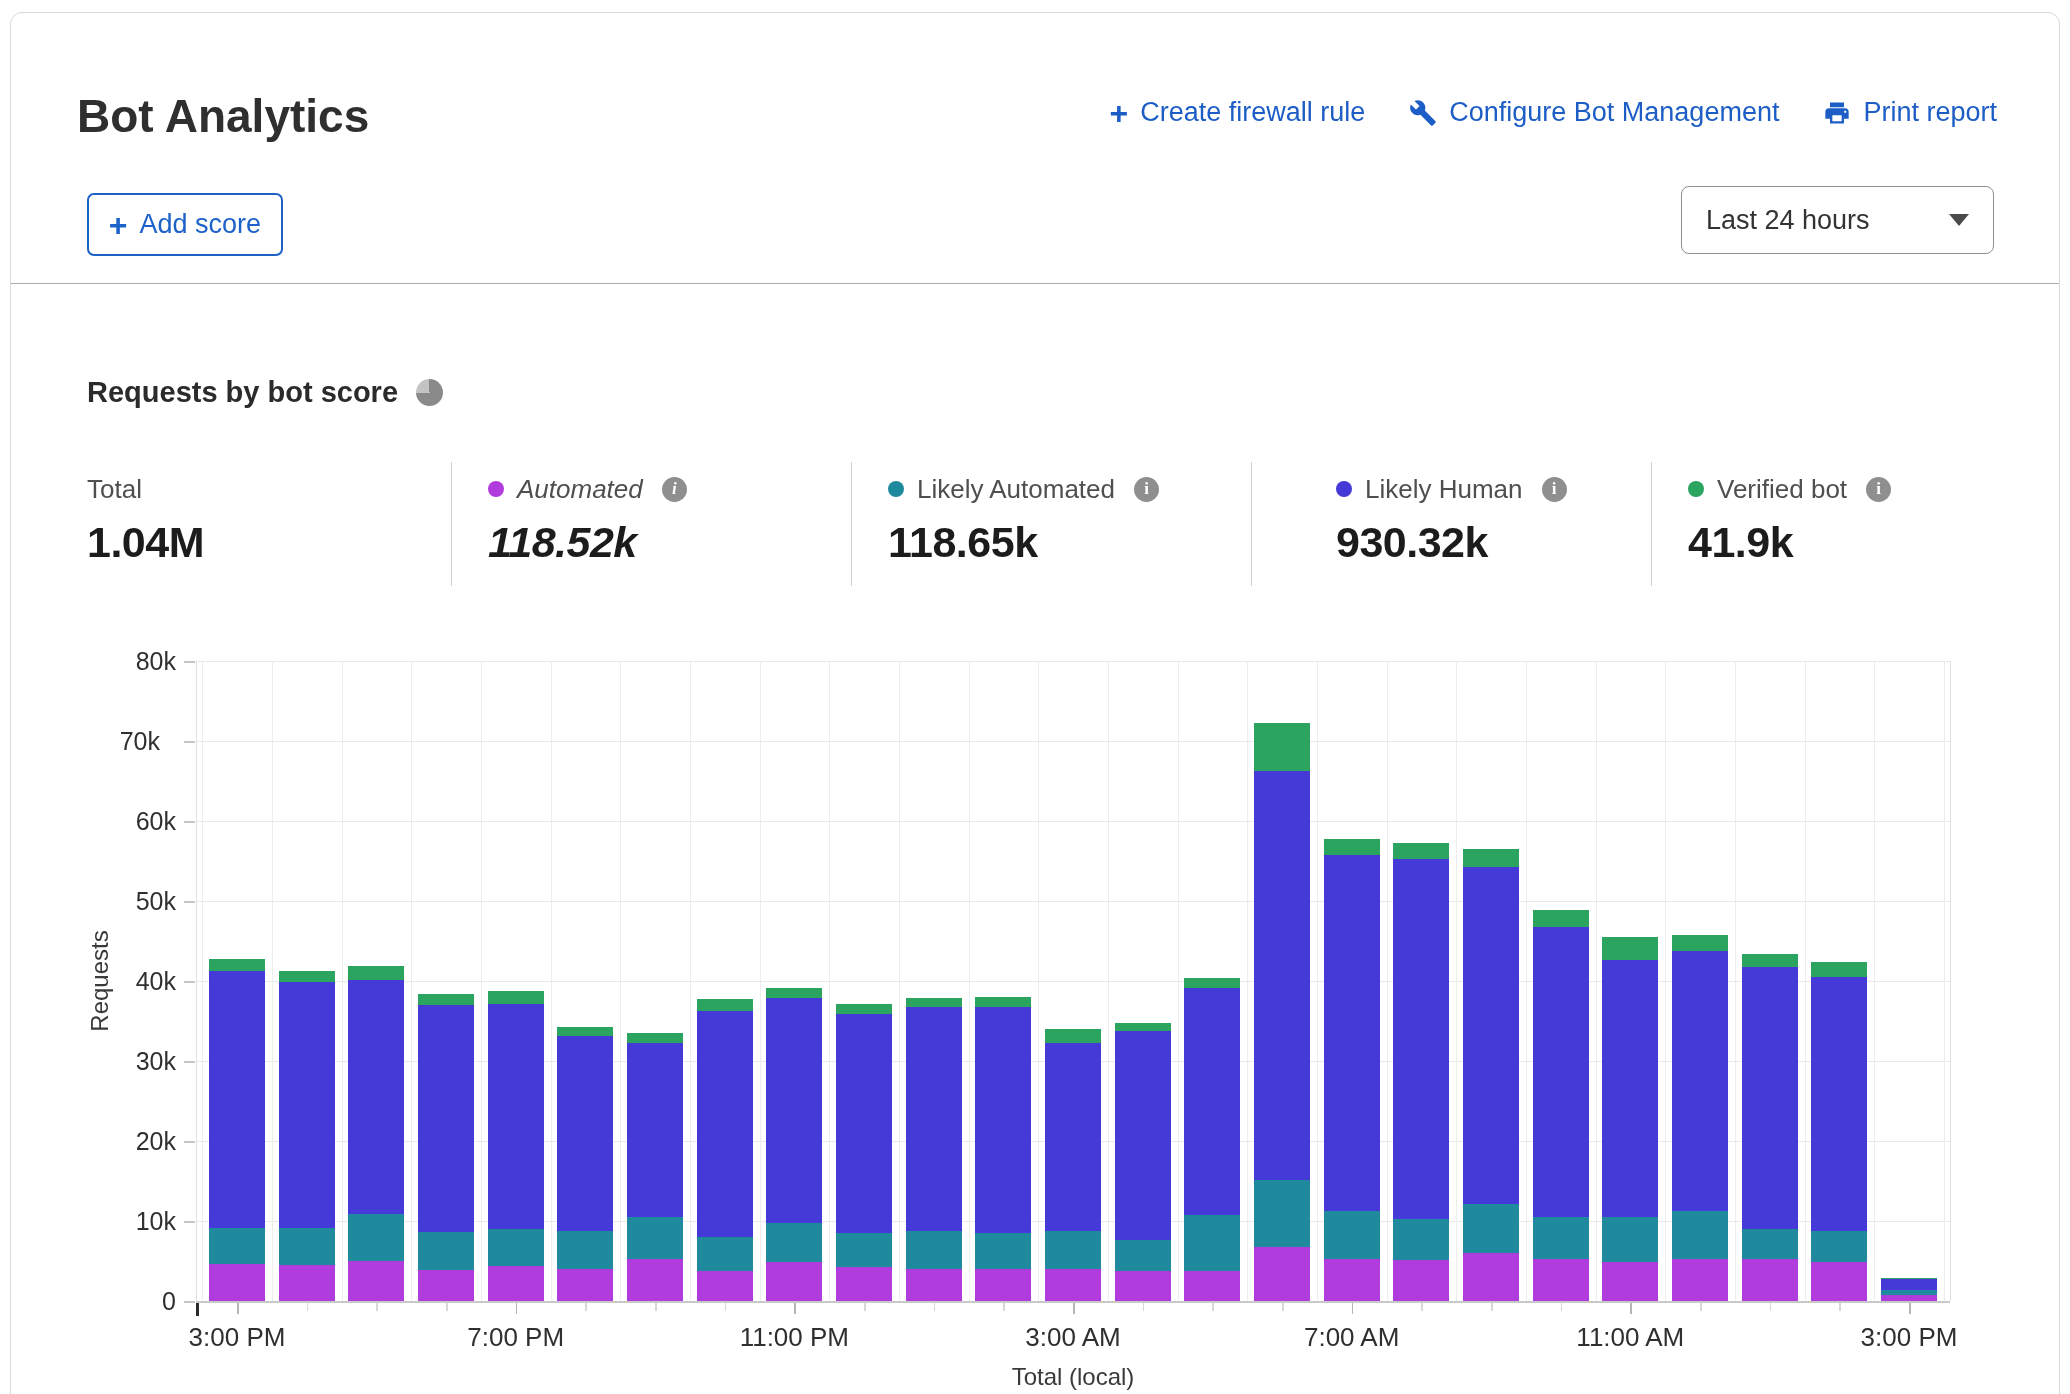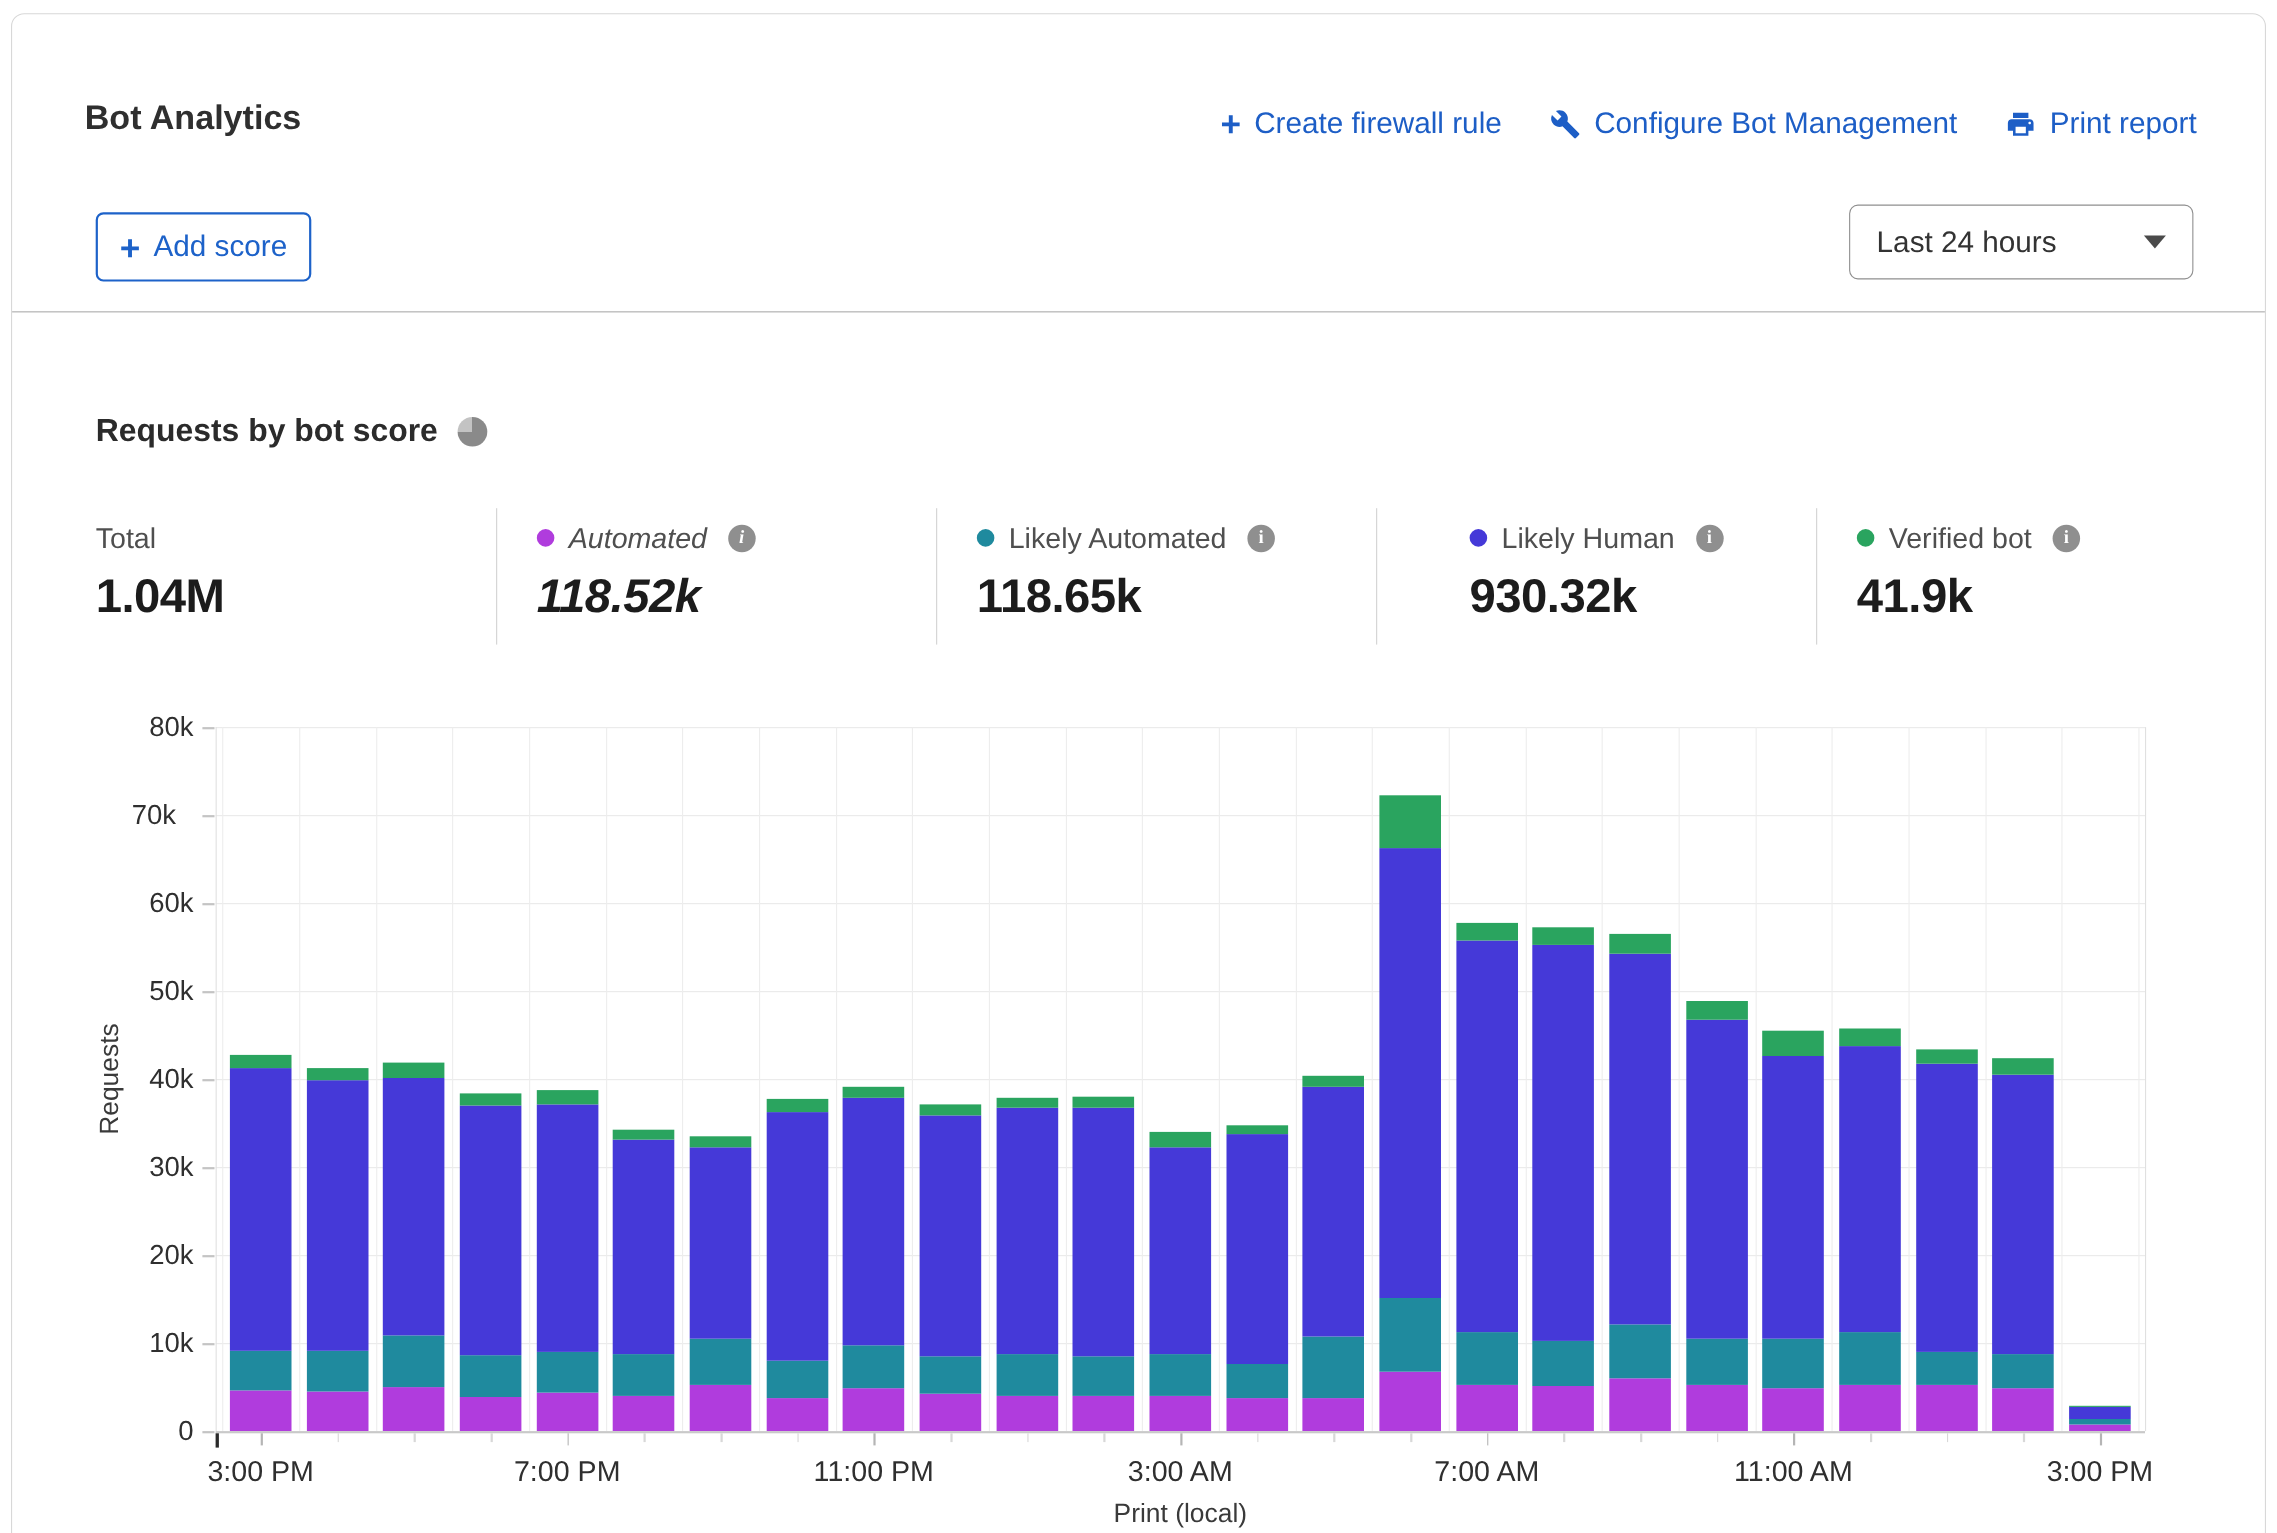--- a/index.html
+++ b/index.html
@@ -2,21 +2,21 @@
 <html><head>
 <meta charset="utf-8">
 <style>
   * { margin:0; padding:0; box-sizing:border-box; }
   html,body { width:2070px; height:1394px; background:#ffffff; overflow:hidden;
               font-family:"Liberation Sans", sans-serif; }
   .card { position:absolute; left:10px; top:12px; width:2050px; height:1420px;
           border:1px solid #d8d8d8; border-radius:12px 12px 0 0; background:#fff; }
   .card-header { position:absolute; left:0; top:0; width:100%; height:271px;
                  border-bottom:1.5px solid #ababab; }
-  .page-title { position:absolute; left:66px; top:76px; font-size:31px; font-weight:700; color:#2f2f2f; }
+  .page-title { position:absolute; left:66px; top:76px; font-size:46px; font-weight:700; color:#2f2f2f; }
   .actions { position:absolute; right:62px; top:84px; display:flex; gap:44px; align-items:center; }
   .action-link { display:flex; align-items:center; gap:12px; color:#1d5ec6; font-size:27px;
                  font-weight:500; cursor:pointer; white-space:nowrap; }
   .plus-glyph { font-size:32px; font-weight:600; line-height:28px; }
   .add-filter-btn { position:absolute; left:76px; top:180px; width:196px; height:63px;
                     border:2px solid #1d62c9; border-radius:7px; color:#1d62c9;
                     background:#fff; font-size:27px; font-weight:500; display:flex;
                     align-items:center; justify-content:center; gap:12px; cursor:pointer; }
   .dropdown { position:absolute; right:65px; top:173px; width:313px; height:68px;
               border:1.5px solid #8f8f8f; border-radius:8px; background:#fff;
@@ -379,14 +379,14 @@
     <div class="x-tick" style="left: 1491px; top: 1303px; height: 8px; background: rgb(216, 216, 216);"></div>
     <div class="x-tick" style="left: 1560.67px; top: 1303px; height: 8px; background: rgb(216, 216, 216);"></div>
     <div class="x-tick" style="left: 1630.33px; top: 1303px; height: 11px; background: rgb(181, 181, 181);"></div>
     <div class="x-tick-label" style="left: 1550.33px; top: 1322px;">11:00 AM</div>
     <div class="x-tick" style="left: 1700px; top: 1303px; height: 8px; background: rgb(216, 216, 216);"></div>
     <div class="x-tick" style="left: 1769.67px; top: 1303px; height: 8px; background: rgb(216, 216, 216);"></div>
     <div class="x-tick" style="left: 1839.33px; top: 1303px; height: 8px; background: rgb(216, 216, 216);"></div>
     <div class="x-tick" style="left: 1909px; top: 1303px; height: 11px; background: rgb(181, 181, 181);"></div>
     <div class="x-tick-label" style="left: 1829px; top: 1322px;">3:00 PM</div>
     <div class="axis-title-y" style="left: 100px; top: 981px;">Requests</div>
-    <div class="axis-title-x" style="left: 923px; top: 1363px;">Print (local)</div>
+    <div class="axis-title-x" style="left: 923px; top: 1363px;">Total (local)</div>
   </div>
 
 </body></html>

